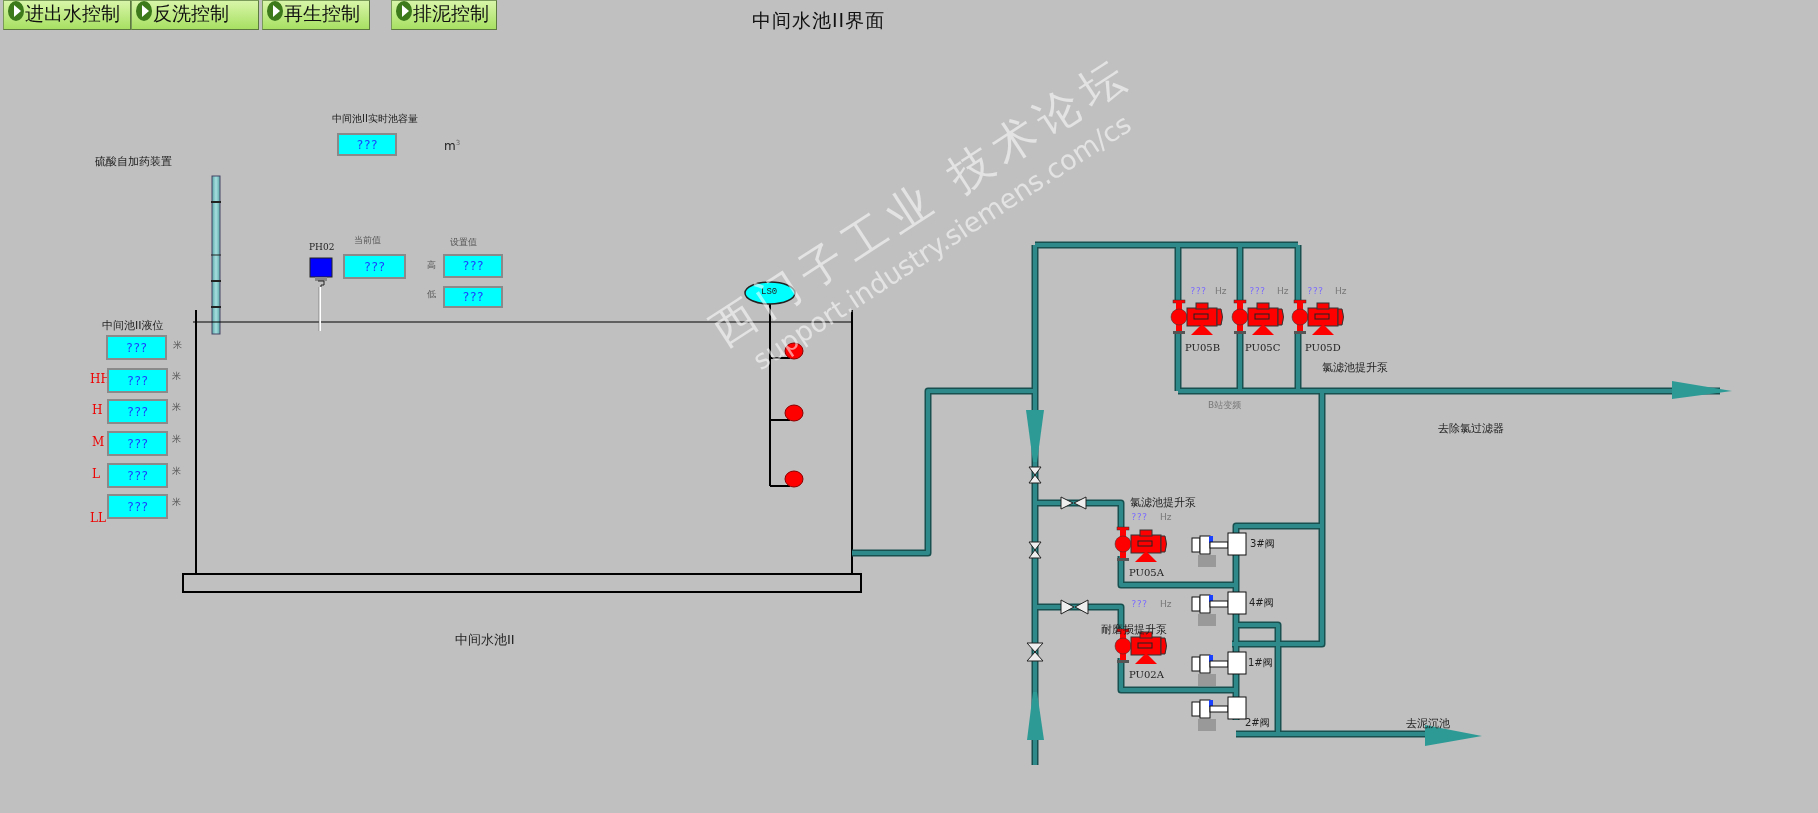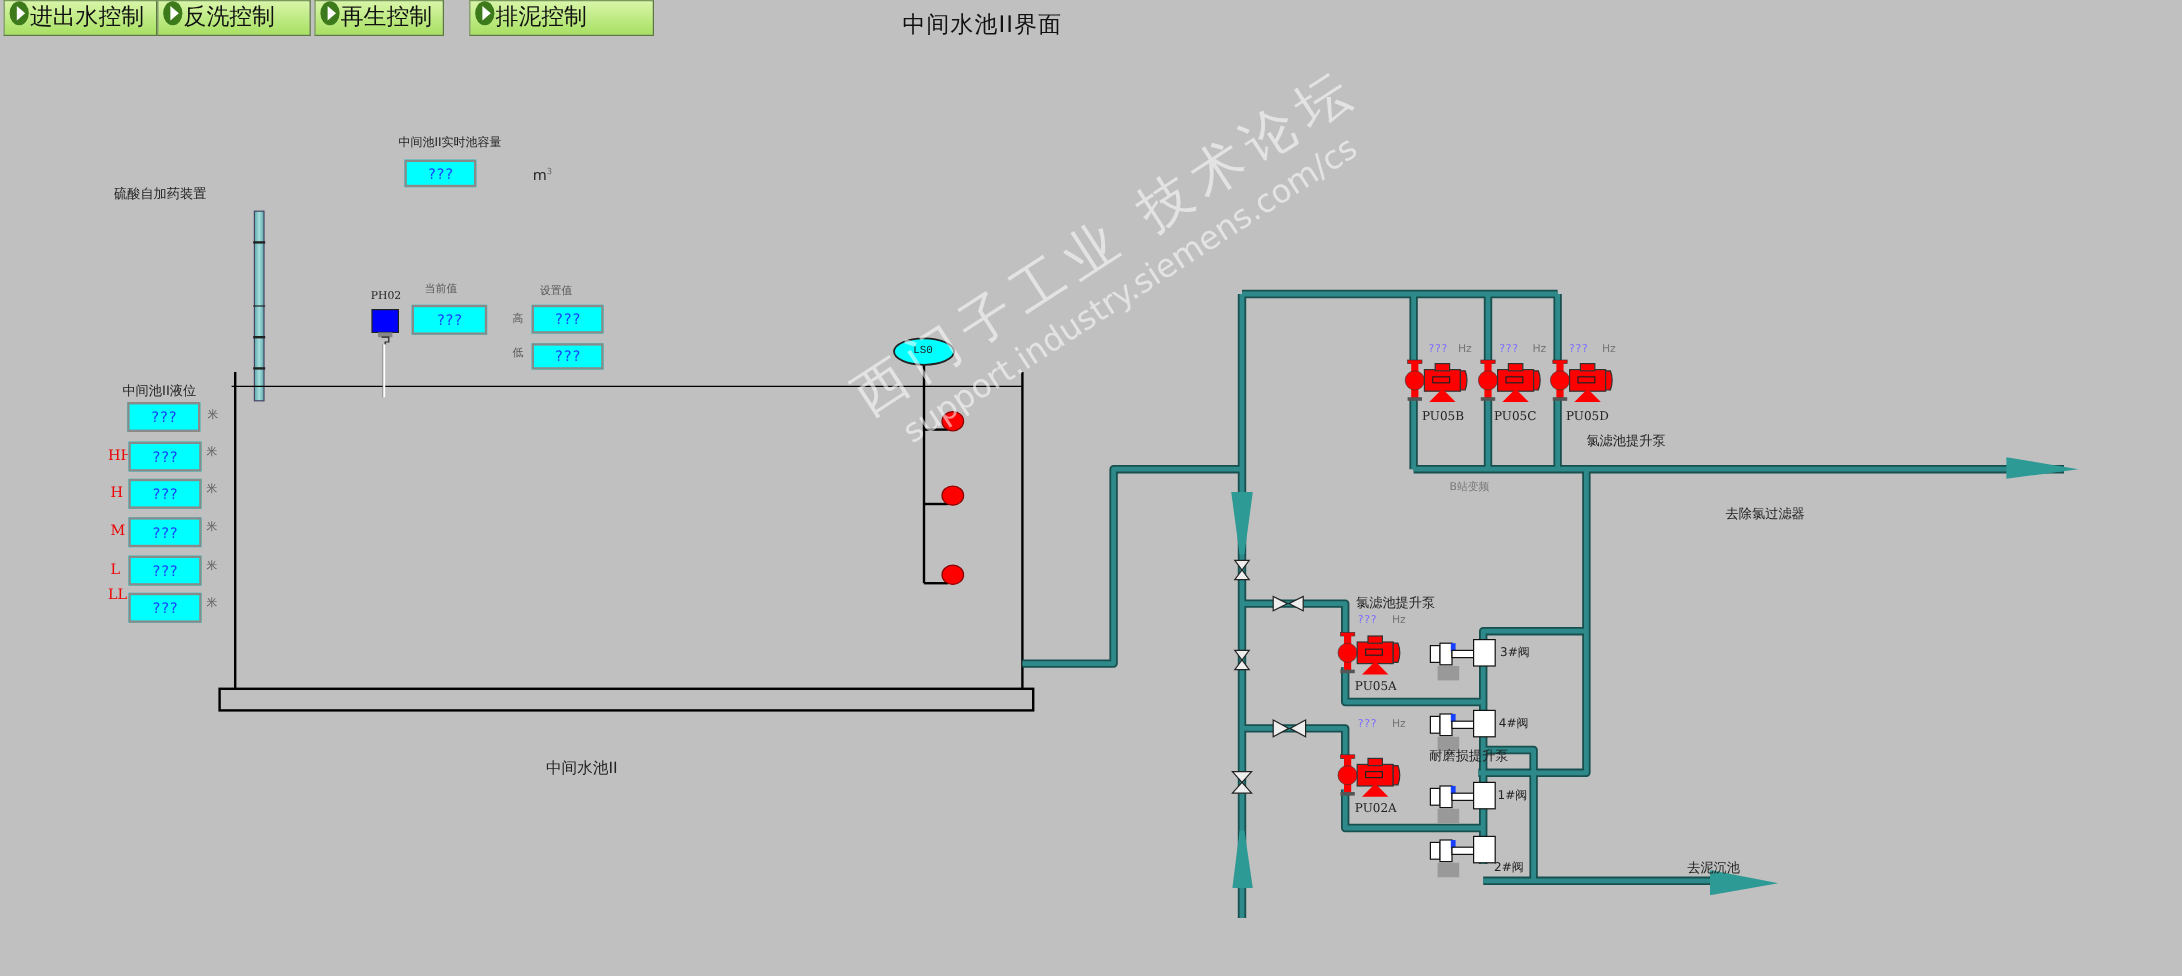--- a/index.html
+++ b/index.html
@@ -29,21 +29,21 @@
   <span>进出水控制</span>
 </div>
 <div class="navbtn" style="left:131px;width:128px;">
   <span class="ico"></span>
   <span>反洗控制</span>
 </div>
 <div class="navbtn" style="left:262px;width:108px;">
   <span class="ico"></span>
   <span>再生控制</span>
 </div>
-<div class="navbtn" style="left:391px;width:154px;">
+<div class="navbtn" style="left:391px;width:106px;">
   <span class="ico"></span>
   <span>排泥控制</span>
 </div>
 
 <div class="title">中间水池II界面</div>
 
 <svg width="1818" height="813">
   <defs>
     <linearGradient id="pipeV" x1="0" x2="1" y1="0" y2="0">
       <stop offset="0" stop-color="#1b5f5f"></stop>
@@ -290,21 +290,21 @@
 <div class="unit" style="left:172px;top:401px;">米</div>
 
 <div class="lbl-red" style="left:92px;top:435px;">M</div>
 <div class="io" style="left:107px;top:431px;width:61px;height:25px;">???</div>
 <div class="unit" style="left:172px;top:433px;">米</div>
 
 <div class="lbl-red" style="left:92px;top:467px;">L</div>
 <div class="io" style="left:107px;top:463px;width:61px;height:25px;">???</div>
 <div class="unit" style="left:172px;top:465px;">米</div>
 
-<div class="lbl-red" style="left:90px;top:488px;">LL</div>
+<div class="lbl-red" style="left:90px;top:511px;">LL</div>
 <div class="io" style="left:107px;top:494px;width:61px;height:25px;">???</div>
 <div class="unit" style="left:172px;top:496px;">米</div>
 
 <div class="lbl" style="left:455px;top:631px;font-size:13px;">中间水池II</div>
 <div class="lbl" style="left:761px;top:287px;font-size:9px;font-family:Liberation Mono, monospace;">LS0</div>
 
 <div class="hz-val" style="left:1190px;top:286px;">???</div>
 <div class="hz-unit" style="left:1215px;top:286px;">Hz</div>
 <div class="pump-lbl" style="left:1185px;top:342px;">PU05B</div>
 
@@ -319,21 +319,21 @@
 <div class="lbl" style="left:1322px;top:360px;">氯滤池提升泵</div>
 <div class="lbl-s" style="left:1208px;top:399px;color:#777;">B站变频</div>
 
 <div class="lbl" style="left:1130px;top:495px;">氯滤池提升泵</div>
 <div class="hz-val" style="left:1131px;top:512px;">???</div>
 <div class="hz-unit" style="left:1160px;top:512px;">Hz</div>
 <div class="pump-lbl" style="left:1129px;top:567px;">PU05A</div>
 
 <div class="hz-val" style="left:1131px;top:599px;">???</div>
 <div class="hz-unit" style="left:1160px;top:599px;">Hz</div>
-<div class="lbl" style="left:1191px;top:622px;">耐磨损提升泵</div>
+<div class="lbl" style="left:1101px;top:622px;">耐磨损提升泵</div>
 <div class="pump-lbl" style="left:1129px;top:669px;">PU02A</div>
 
 <div class="lbl" style="left:1250px;top:537px;font-size:10px;">3#阀</div>
 <div class="lbl" style="left:1249px;top:596px;font-size:10px;">4#阀</div>
 <div class="lbl" style="left:1248px;top:656px;font-size:10px;">1#阀</div>
 <div class="lbl" style="left:1245px;top:716px;font-size:10px;">2#阀</div>
 
 <div class="lbl" style="left:1438px;top:399px;margin-top:22px;">去除氯过滤器</div>
 <div class="lbl" style="left:1406px;top:716px;">去泥沉池</div>
 

